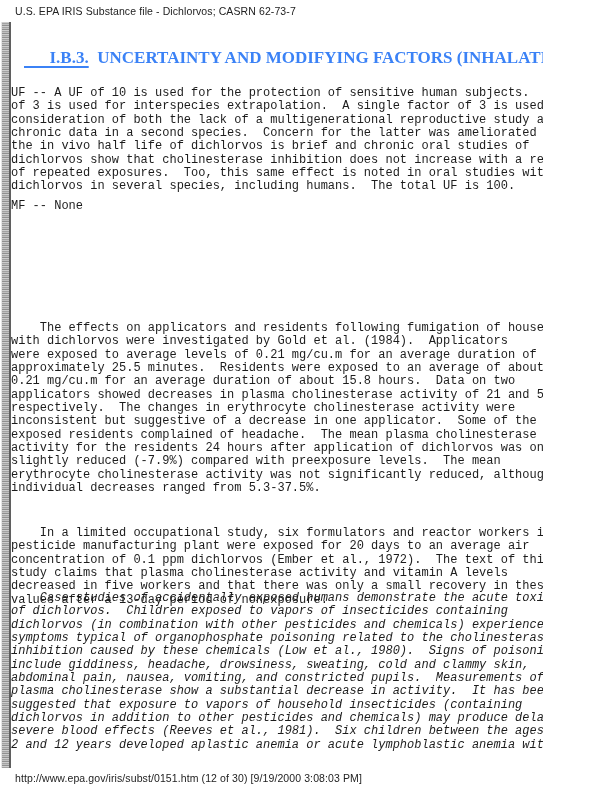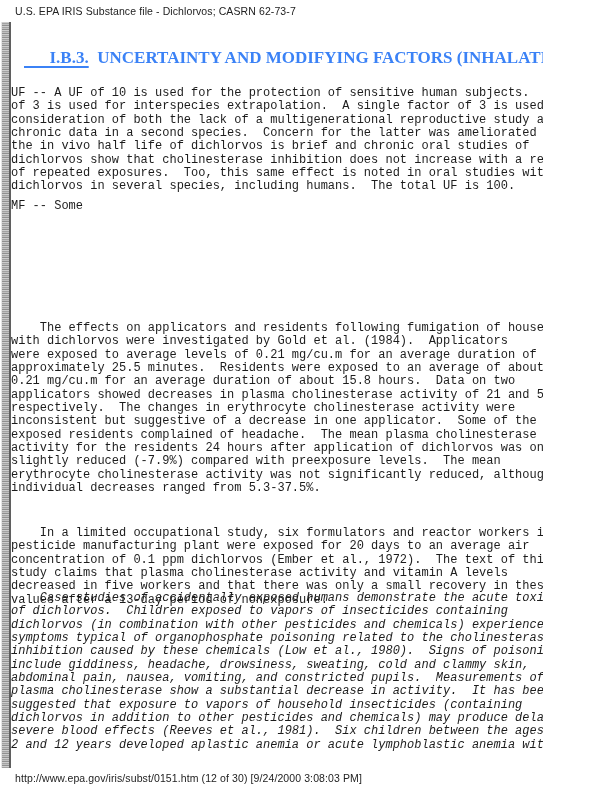--- a/index.html
+++ b/index.html
@@ -76,21 +76,21 @@
 
   <pre class="body-text para-uf">UF -- A UF of 10 is used for the protection of sensitive human subjects.  A UF
 of 3 is used for interspecies extrapolation.  A single factor of 3 is used for
 consideration of both the lack of a multigenerational reproductive study and
 chronic data in a second species.  Concern for the latter was ameliorated as
 the in vivo half life of dichlorvos is brief and chronic oral studies of
 dichlorvos show that cholinesterase inhibition does not increase with a regime
 of repeated exposures.  Too, this same effect is noted in oral studies with
 dichlorvos in several species, including humans.  The total UF is 100.</pre>
 
-  <pre class="body-text para-mf">MF -- Some</pre>
+  <pre class="body-text para-mf">MF -- None</pre>
 
 
   <pre class="body-text para-p1">    The effects on applicators and residents following fumigation of houses
 with dichlorvos were investigated by Gold et al. (1984).  Applicators
 were exposed to average levels of 0.21 mg/cu.m for an average duration of
 approximately 25.5 minutes.  Residents were exposed to an average of about
 0.21 mg/cu.m for an average duration of about 15.8 hours.  Data on two
 applicators showed decreases in plasma cholinesterase activity of 21 and 59%,
 respectively.  The changes in erythrocyte cholinesterase activity were
 inconsistent but suggestive of a decrease in one applicator.  Some of the 20
@@ -113,15 +113,15 @@
 symptoms typical of organophosphate poisoning related to the cholinesterase
 inhibition caused by these chemicals (Low et al., 1980).  Signs of poisoning
 include giddiness, headache, drowsiness, sweating, cold and clammy skin,
 abdominal pain, nausea, vomiting, and constricted pupils.  Measurements of
 plasma cholinesterase show a substantial decrease in activity.  It has been
 suggested that exposure to vapors of household insecticides (containing
 dichlorvos in addition to other pesticides and chemicals) may produce delayed
 severe blood effects (Reeves et al., 1981).  Six children between the ages of
 2 and 12 years developed aplastic anemia or acute lymphoblastic anemia within</pre>
 
-  <div class="doc-footer">http://www.epa.gov/iris/subst/0151.htm (12 of 30) [9/24/2000 3:08:03 PM]</div>
+  <div class="doc-footer">http://www.epa.gov/iris/subst/0151.htm (12 of 30) [9/19/2000 3:08:03 PM]</div>
 
 </div>
 
 </body></html>

